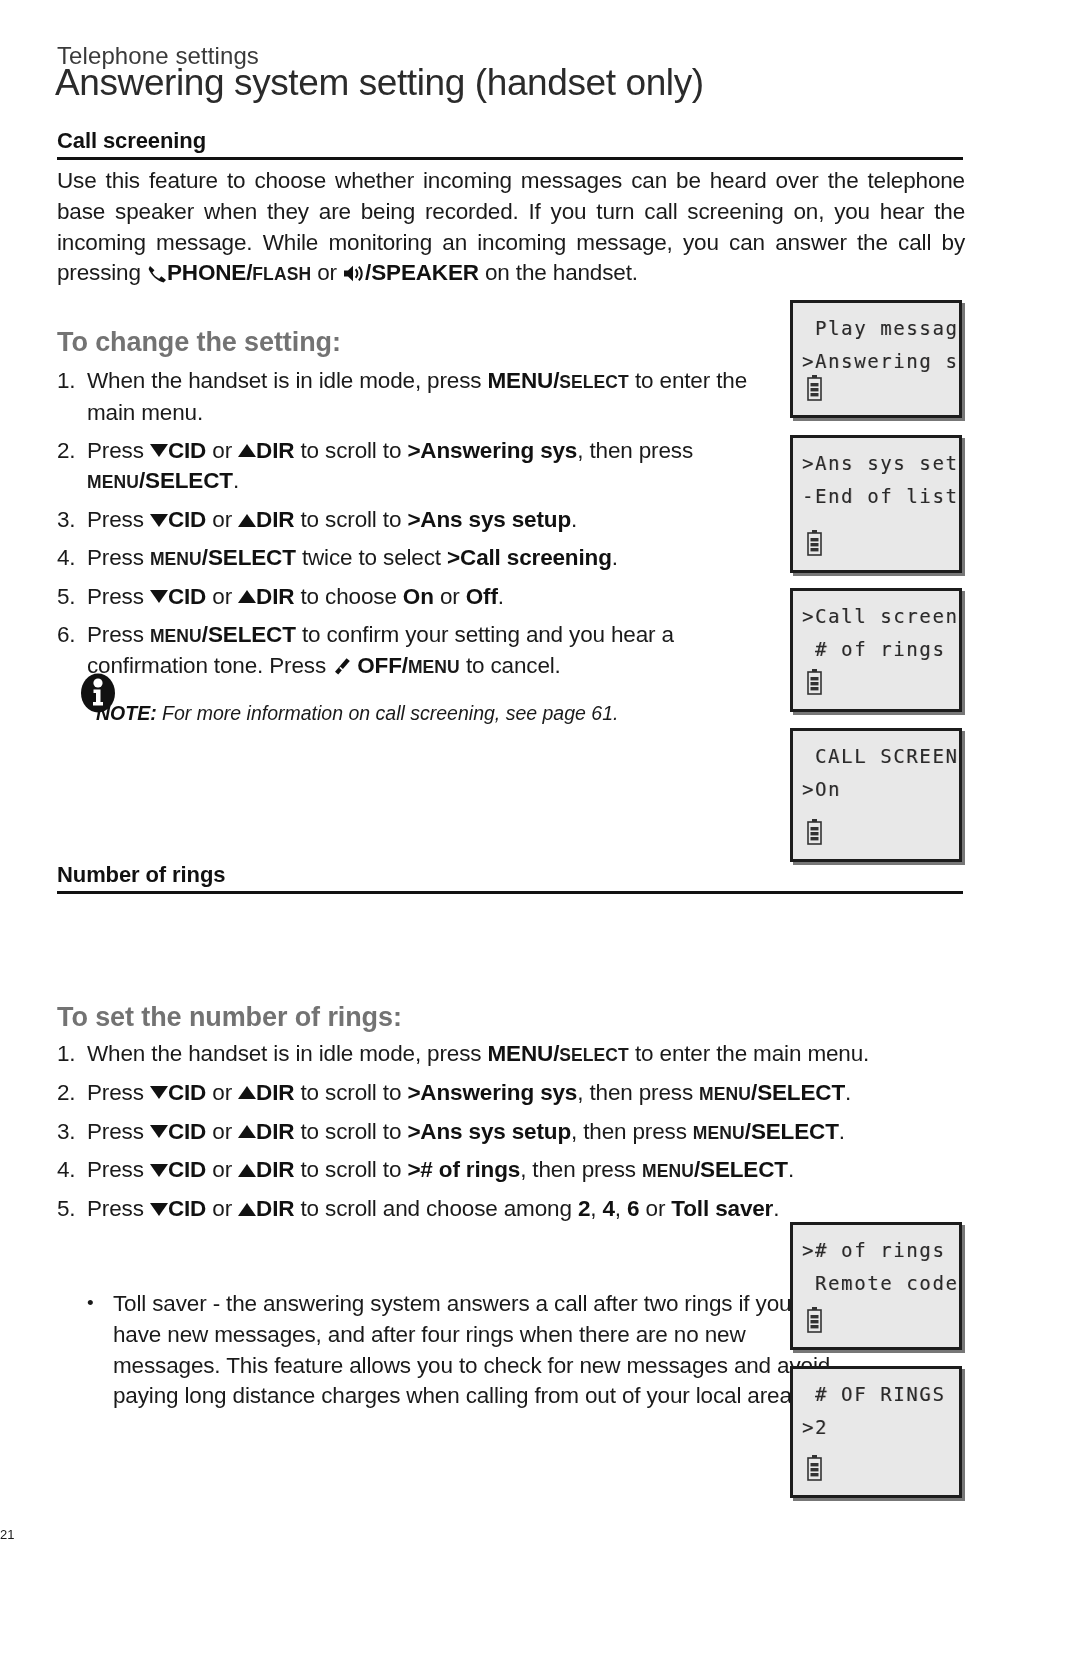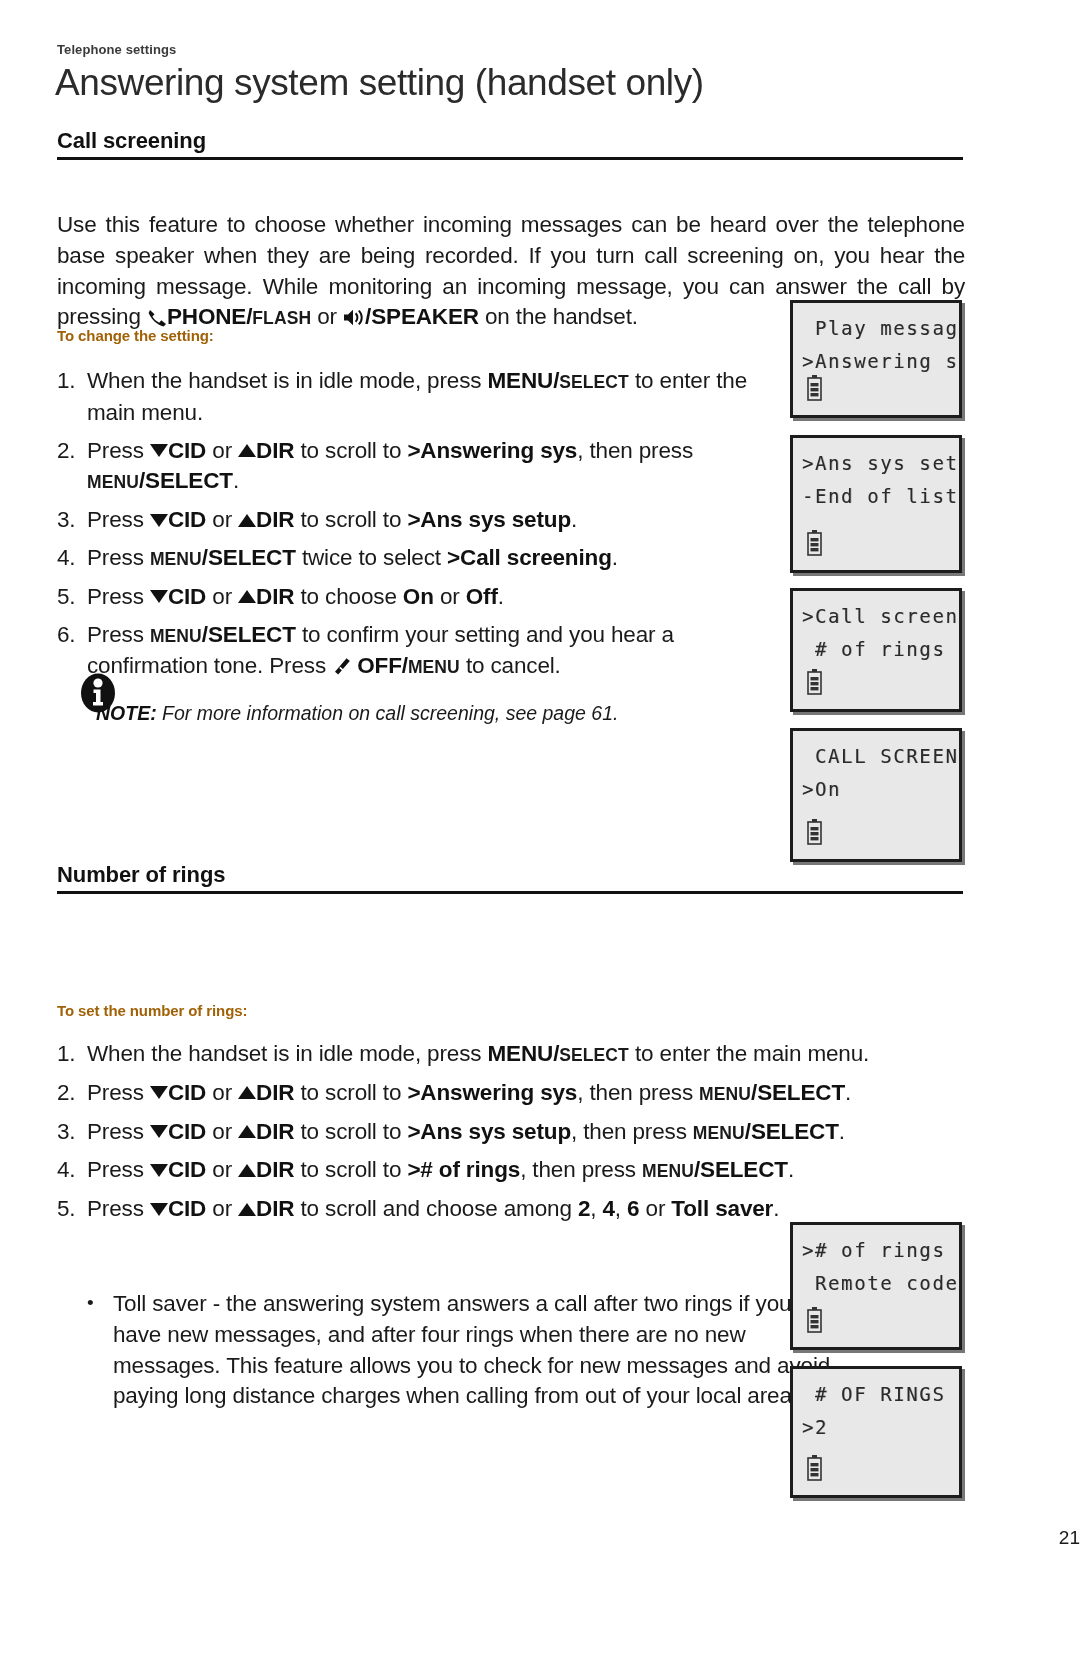--- a/index.html
+++ b/index.html
@@ -20,25 +20,24 @@
     left: 0; top: 0;
     width: 1080px;
     height: 1665px;
   }
 
   
   .kicker {
     position: absolute;
     left: 57px;
     top: 42px;
-    font-size: 13px;
+    font-size: 24px;
     color: #3a3a3a;
     letter-spacing: 0.1px;
     white-space: nowrap;
-    font-weight: bold;
   }
   .page-title {
     position: absolute;
     left: 55px;
     top: 62px;
     font-size: 37px;
     font-weight: 400;
     color: #2b2b2b;
     letter-spacing: -0.4px;
     white-space: nowrap;
@@ -65,23 +64,23 @@
     position: absolute;
     font-size: 22.5px;
     line-height: 30.8px;
     color: #1a1a1a;
     letter-spacing: -0.15px;
   }
   .para.justify { text-align: justify; text-align-last: left; }
 
   .subhead {
     position: absolute;
-    font-size: 15px;
+    font-size: 27px;
     font-weight: bold;
-    color: #a16207;
+    color: #737373;
     letter-spacing: -0.1px;
   }
 
   
   .olist { position: absolute; }
   .li {
     position: relative;
     font-size: 22.5px;
     line-height: 30.8px;
     color: #1a1a1a;
@@ -175,38 +174,38 @@
     bottom: 14px;
     width: 15px;
     height: 26px;
   }
 
   
   .folio {
     position: absolute;
     left: 0;
     width: 1080px;
-    text-align: right;
+    text-align: left;
     top: 1527px;
-    font-size: 19px;
+    font-size: 13px;
     color: #1a1a1a;
   }
 </style>
 </head>
 <body>
 
 <div class="page">
 
   <div class="kicker">Telephone settings</div>
   <div class="page-title">Answering system setting (handset only)</div>
 
   <div class="section-head" style="left:57px; top:128px;">Call screening</div>
   <div class="rule" style="top:157px;"></div>
 
-  <div class="para justify" style="left:57px; top:166px; width:908px;margin-top:44px;">
+  <div class="para justify" style="left:57px; top:166px; width:908px;">
     <span>Use this feature to choose whether incoming messages can be heard over the telephone base speaker when they are being recorded. If you turn call screening on, you hear the incoming message. While monitoring an incoming message, you can answer the call by pressing </span><span><svg class="ico-svg" width="20" height="19" viewBox="0 0 20 19" aria-hidden="true">
           <path d="M3 2 L7.5 6.2 L5.4 8.6 C7 11.4 9.6 13.6 12.2 14.8 L14.3 12.2 L19 16 L16.6 18.4 C10.6 17.2 4.2 11.4 1.6 5 Z" fill="#111"></path>
         </svg></span><b>PHONE/</b><span class="sc">FLASH</span><span> or </span><span><svg class="ico-svg" width="22" height="19" viewBox="0 0 22 19" aria-hidden="true">
           <path d="M1 6.5 H5 L10 1.8 V17.2 L5 12.5 H1 Z" fill="#111"></path>
           <path d="M12.6 5.2 A6 6 0 0 1 12.6 13.8" stroke="#111" stroke-width="2" fill="none"></path>
           <path d="M15.8 2.6 A9.6 9.6 0 0 1 15.8 16.4" stroke="#111" stroke-width="2" fill="none"></path>
         </svg></span><b>/SPEAKER</b><span> on the handset.</span>
   </div>
 
   <div class="subhead" style="left:57px; top:327px;">To change the setting:</div>

